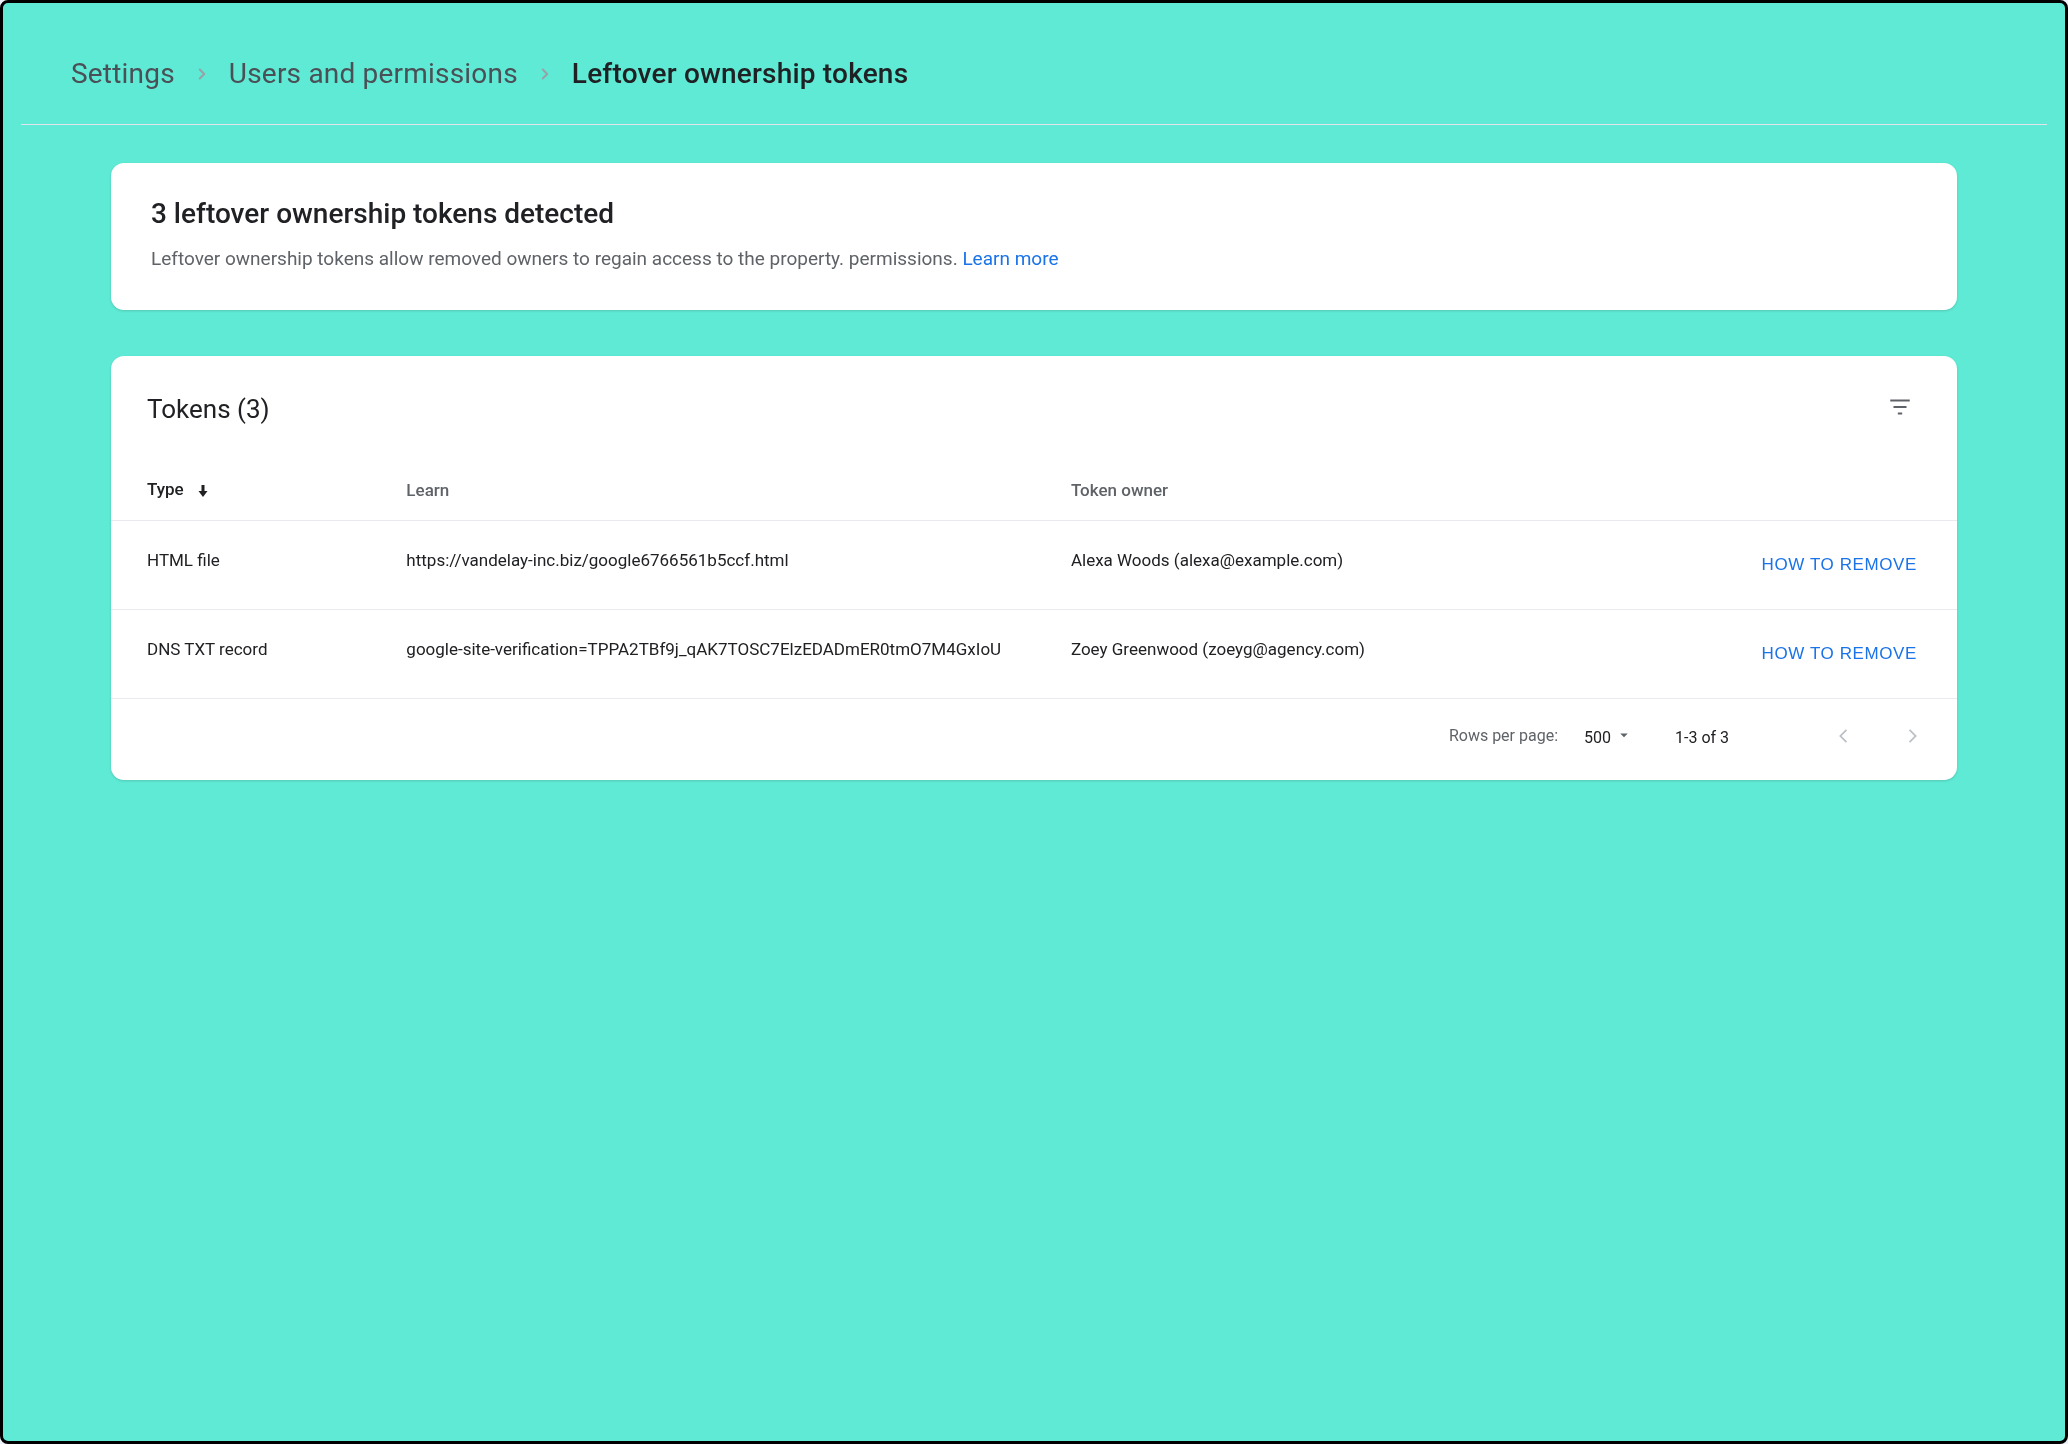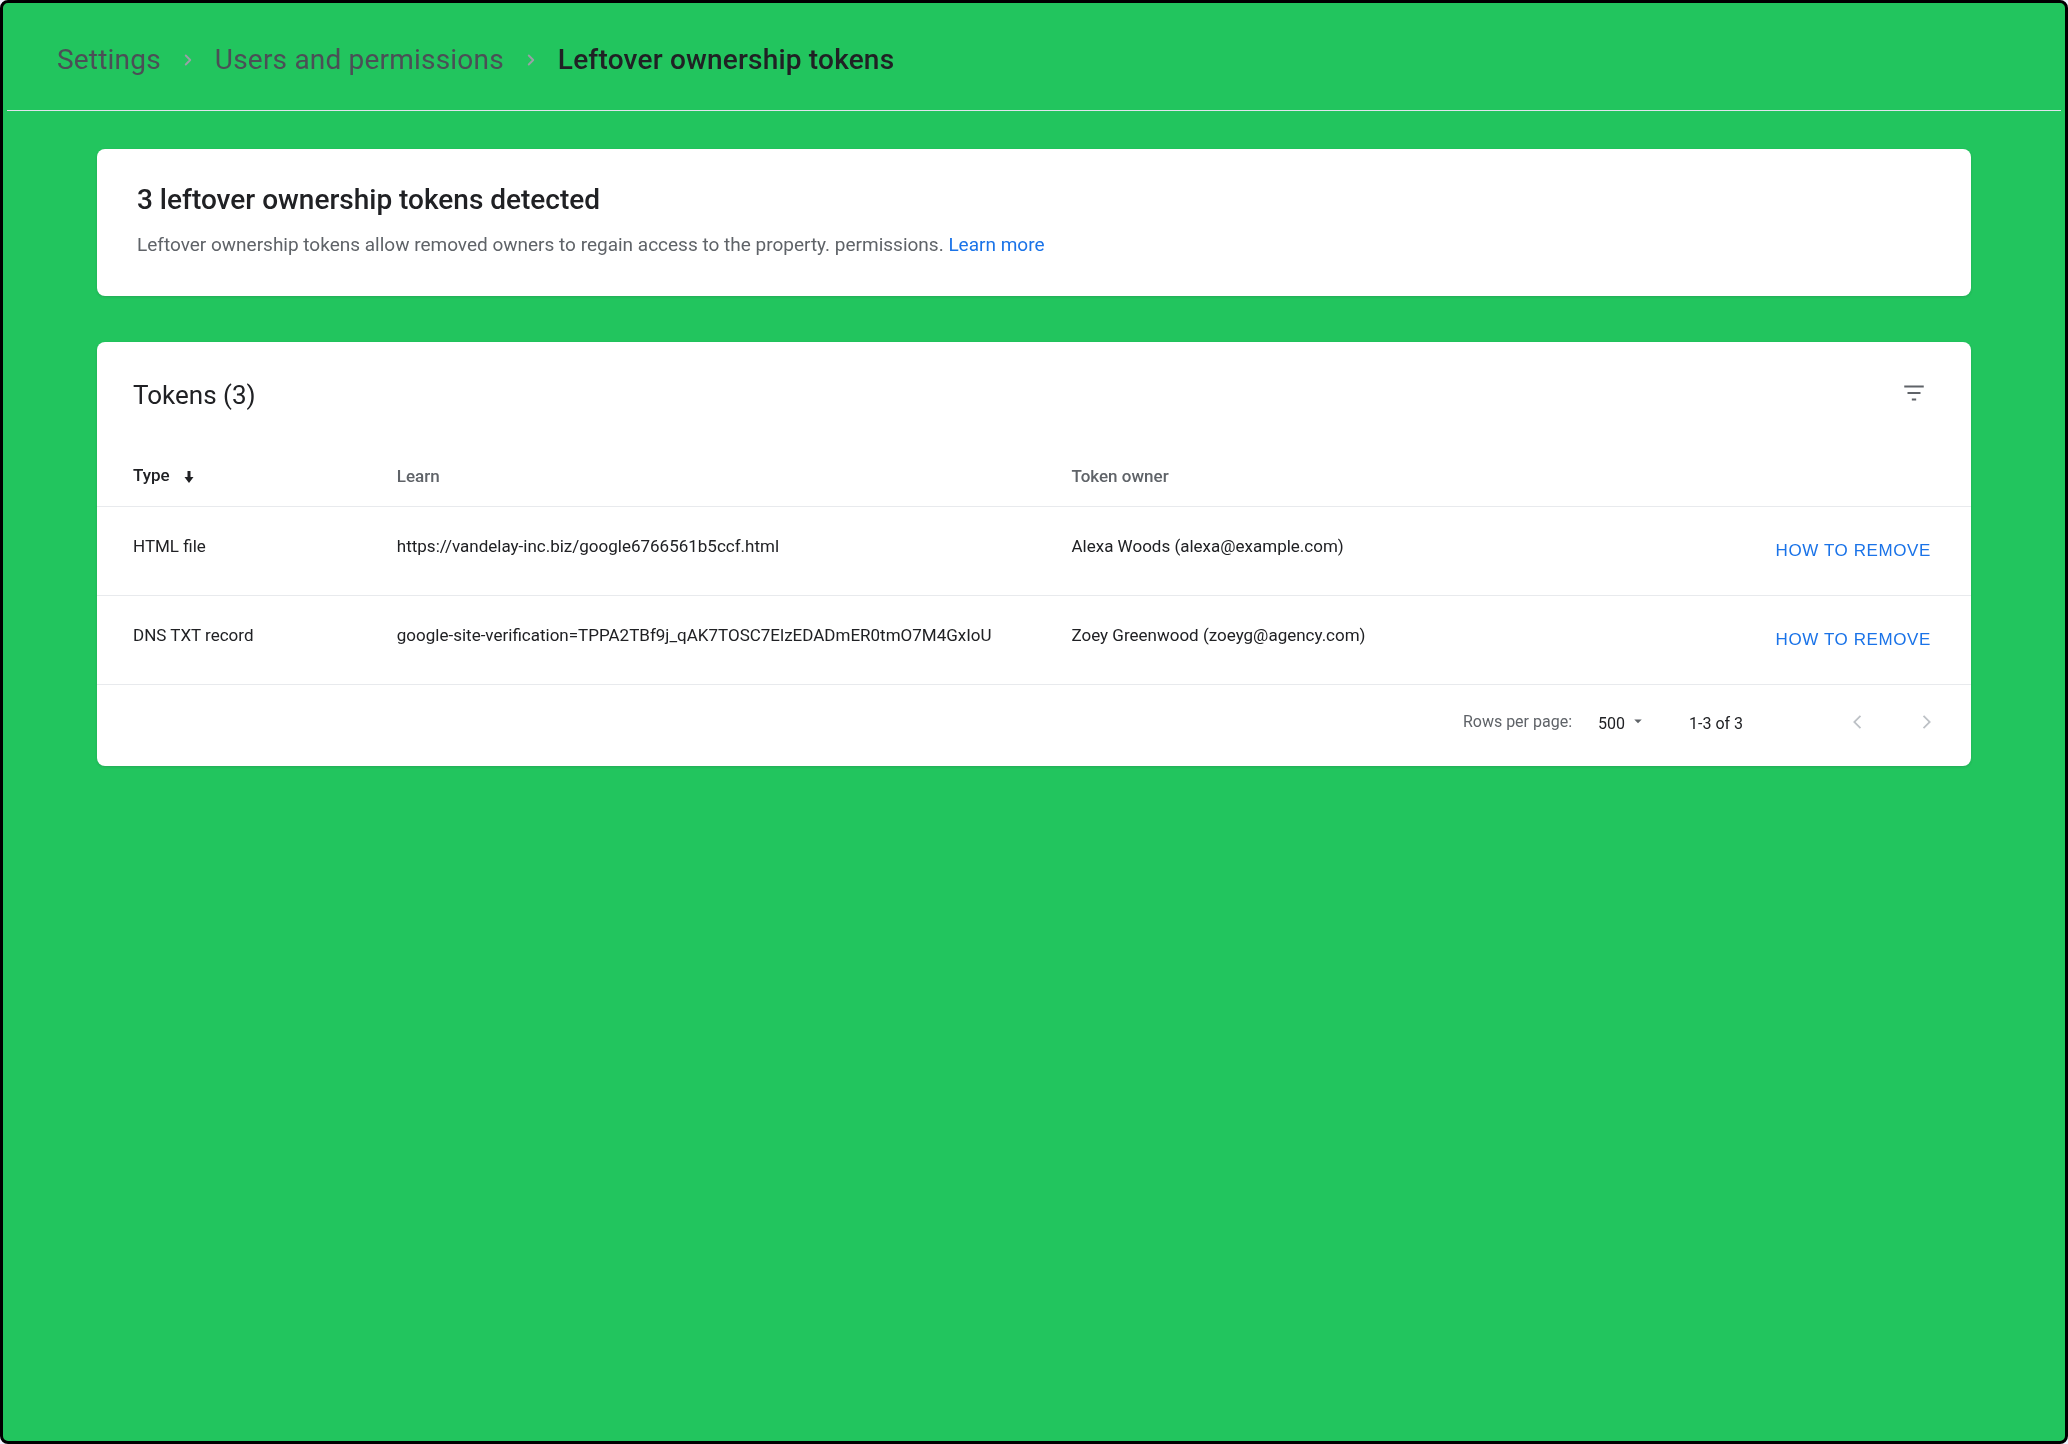--- a/index.html
+++ b/index.html
@@ -5,27 +5,27 @@
   * { box-sizing: border-box; }
   html, body { margin: 0; padding: 0; }
   body {
     font-family: Roboto, "Helvetica Neue", Arial, sans-serif;
     background: #eef1fa;
     color: #202124;
     font-size: 14px;
     -webkit-font-smoothing: antialiased;
   }
   .window {
-    background: #22c55e;
+    background: #5eead4;
     border: 3px solid #000;
     border-radius: 8px;
     margin: 0 auto;
     max-width: 2068px;
     min-height: 1444px;
-    padding: 4px;
+    padding: 18px;
   }
   .scale-wrap {
     width: 100%;
   }
   .topbar {
     display: flex;
     align-items: center;
     gap: 18px;
     padding: 36px 50px 34px 50px;
     border-bottom: 1px solid #e1e4ed;
@@ -42,21 +42,21 @@
   .crumb-sep {
     color: #9aa0a6;
     display: inline-flex;
   }
   .crumb-sep svg { width: 18px; height: 18px; }
   .content {
     padding: 38px 90px 60px 90px;
   }
   .card {
     background: #fff;
-    border-radius: 8px;
+    border-radius: 13px;
     box-shadow: 0 1px 2px rgba(60,64,67,.12), 0 1px 3px rgba(60,64,67,.08);
     margin-bottom: 46px;
   }
   .alert-card {
     padding: 34px 40px 36px 40px;
   }
   .alert-title {
     font-size: 28px;
     font-weight: 500;
     color: #202124;

